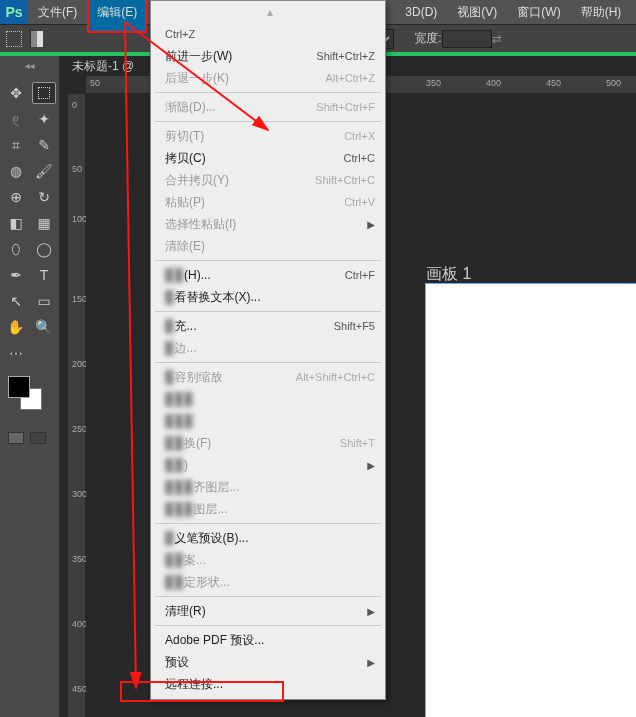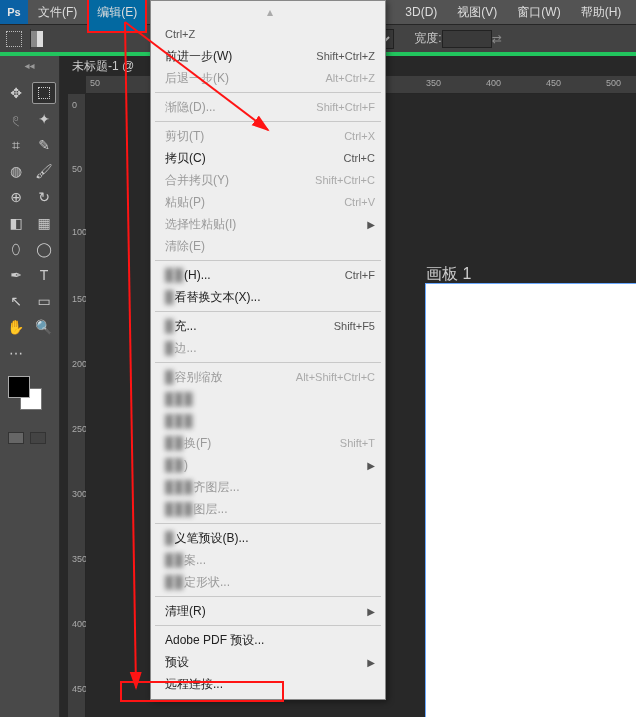--- a/index.html
+++ b/index.html
@@ -1,19 +1,19 @@
 <!DOCTYPE html>
 <html><head>
 <meta charset="utf-8">
 <style>
 * { margin:0; padding:0; box-sizing:border-box; font-family:"Microsoft YaHei",Arial,sans-serif; }
 body { background:#535353; width:636px; height:717px; overflow:hidden; position:relative; }
 
 .menubar { height:24px; background:#535353; display:flex; align-items:center; font-size:12px; color:#ddd; }
-.ps-logo { width:28px; height:24px; background:#0b61a4; color:#e5e5e5; display:flex; align-items:center; justify-content:center; font-weight:bold; font-size:11px; }
+.ps-logo { width:28px; height:24px; background:#0b61a4; color:#86efac; display:flex; align-items:center; justify-content:center; font-weight:bold; font-size:14px; }
 .menu-item { padding:0 10px; line-height:24px; cursor:default; }
 .menu-item.active { background:#0369a1; border:2px solid #ff1414; box-sizing:border-box; padding:9px 8px; line-height:20px; }
 
 .toolbar-row { height:32px; background:#434343; border-top:1px solid #262626; border-bottom:4px solid #22c55e; display:flex; align-items:center; padding:0 6px; font-size:12px; color:#ccc; }
 .toolbar-row .sq { width:16px; height:16px; border:1px dotted #bbb; }
 .toolbar-row .sep { width:1px; height:20px; background:#2f2f2f; }
 .toolbar-row .lbl { margin-left:20px; }
 .toolbar-row select { background:#3a3a3a; color:#ccc; border:1px solid #222; font-size:11px; height:20px; }
 .toolbar-row input { background:#3a3a3a; border:1px solid #222; width:50px; height:18px; color:#ccc; }
 
@@ -122,21 +122,21 @@
       <span class="htick" style="left:4px">50</span>
       <span class="htick" style="left:280px">300</span>
       <span class="htick" style="left:340px">350</span>
       <span class="htick" style="left:400px">400</span>
       <span class="htick" style="left:460px">450</span>
       <span class="htick" style="left:520px">500</span>
     </div>
     <div class="vruler">
       <span class="vtick" style="top:6px">0</span>
       <span class="vtick" style="top:70px">50</span>
-      <span class="vtick" style="top:133px">100</span>
+      <span class="vtick" style="top:120px">100</span>
       <span class="vtick" style="top:200px">150</span>
       <span class="vtick" style="top:265px">200</span>
       <span class="vtick" style="top:330px">250</span>
       <span class="vtick" style="top:395px">300</span>
       <span class="vtick" style="top:460px">350</span>
       <span class="vtick" style="top:525px">400</span>
       <span class="vtick" style="top:590px">450</span>
     </div>
     <div class="canvas-area">
       <div style="position:absolute;left:340px;top:170px" class="artboard-lbl">画板 1</div>

